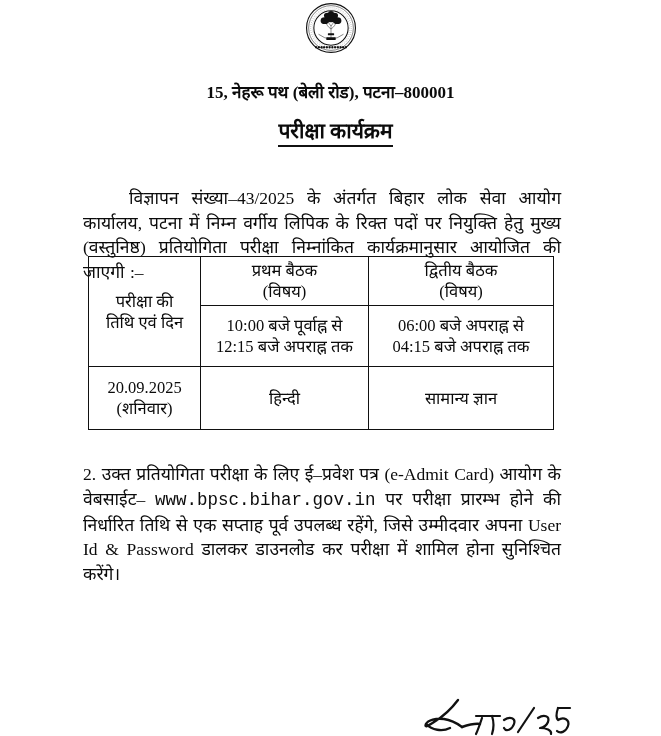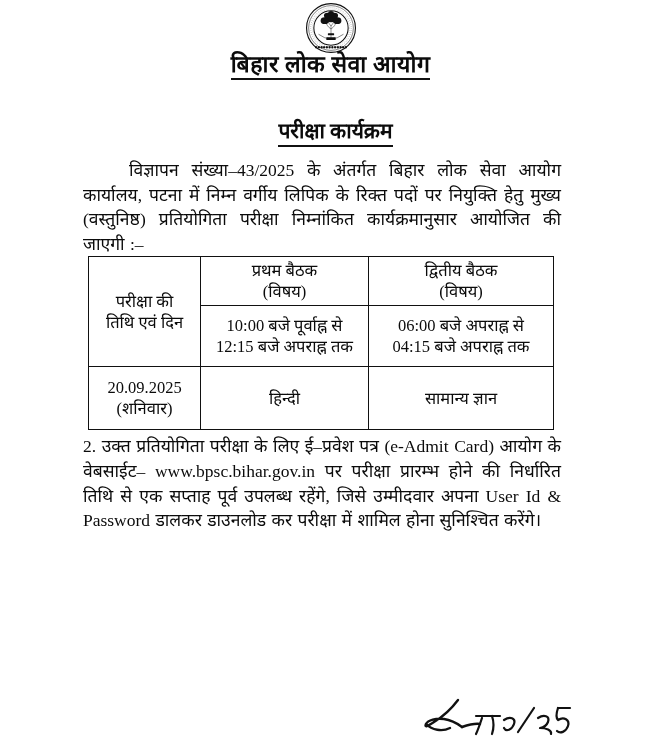--- a/index.html
+++ b/index.html
@@ -92,25 +92,25 @@
     width: 478px;
   }
   p.para {
     margin: 0;
     font-size: 17.5px;
     line-height: 24.6px;
     text-align: justify;
     text-align-last: left;
     word-spacing: 1px;
   }
-  p.para.indent { text-indent: 46px; }
+  p.para.indent { text-indent: 46px; margin-top: 28px; }
   p.para.bold { font-weight: bold; }
   .p-gap-1 { height: 1px; }
   .p-gap-2 { height: 3px; }
-  .url { font-family: Liberation Serif, serif; margin-top: 44px; }
+  .url { font-family: Liberation Mono, monospace; margin-top: 44px; }
 
   
   .sched-table-wrap {
     position: absolute;
     left: 88px;
     top: 256px;
     width: 465px;
   }
   table.sched {
     border-collapse: collapse;
@@ -176,24 +176,22 @@
       <g fill="#111" font-size="6" font-family="DejaVu Sans, sans-serif">
         <text x="50" y="88" text-anchor="middle" transform="rotate(0 50 88)">●●●●●●●●●●●●</text>
       </g>
       <g stroke="#111" stroke-width="0.7" fill="none" opacity="0.85">
         <circle cx="50" cy="50" r="39" stroke-dasharray="1.5 2.5"></circle>
         <circle cx="50" cy="50" r="36" stroke-dasharray="1 3"></circle>
       </g>
     </svg>
   </div>
 
-  <div class="org-name">
-    <u>बिहार लोक सेवा आयोग</u>
-  </div>
-
+
+  <div class="org-address">15, नेहरू पथ (बेली रोड), पटना–800001</div>
 
   <div class="doc-title">
     <u>परीक्षा कार्यक्रम</u>
   </div>
 
   <div class="body-area">
 
     <p class="para indent">विज्ञापन संख्या–43/2025 के अंतर्गत बिहार लोक सेवा आयोग कार्यालय, पटना में निम्न वर्गीय लिपिक के रिक्त पदों पर नियुक्ति हेतु मुख्य (वस्तुनिष्ठ) प्रतियोगिता परीक्षा निम्नांकित कार्यक्रमानुसार आयोजित की जाएगी :–</p>
 
     <div style="height:178px"></div>

